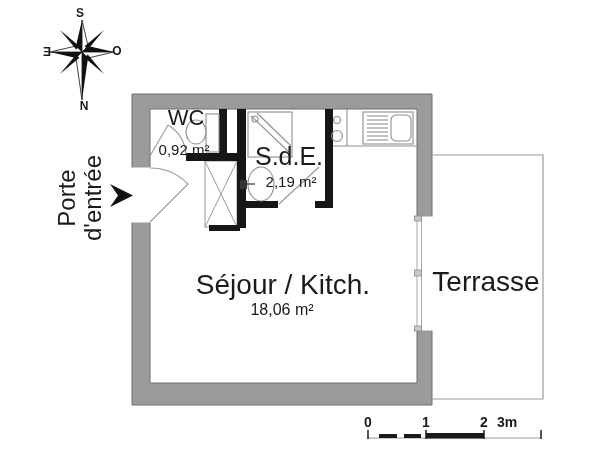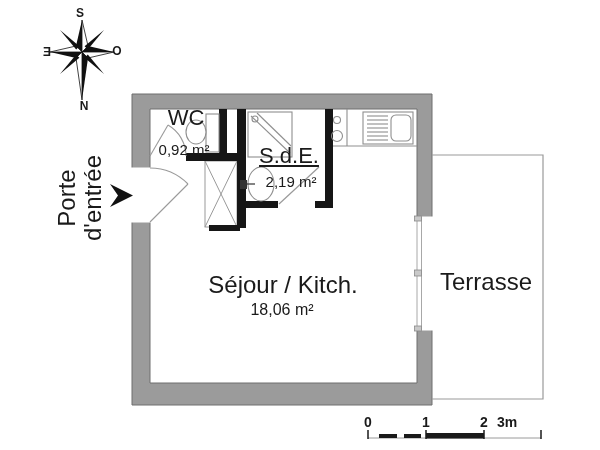--- a/index.html
+++ b/index.html
@@ -5,21 +5,21 @@
   html,body{margin:0;padding:0;background:#ffffff;}
   .stage{
     position:relative;width:600px;height:450px;background:#ffffff;overflow:hidden;
     font-family:"Liberation Sans",sans-serif;color:#1a1a1a;
   }
   .stage svg{position:absolute;left:0;top:0;}
   .lbl{
     position:absolute;transform:translate(-50%,-50%);
     white-space:nowrap;color:#1a1a1a;line-height:1;
   }
-  .room-name{font-size:24px;}
+  .room-name{font-size:28px;}
   .room-area{font-size:15px;}
   .compass-letter{font-size:12px;font-weight:bold;}
   .compass-letter.mirrored{transform:translate(-50%,-50%) scaleX(-1);}
   .scale-num{font-size:14px;font-weight:bold;}
   .entrance-lbl{
     position:absolute;left:80px;top:198px;
     transform:translate(-50%,-50%) rotate(-90deg);
     font-size:24px;line-height:26px;text-align:center;white-space:nowrap;
   }
 </style>
@@ -147,21 +147,21 @@
   <div class="lbl compass-letter mirrored" style="left:47px;top:52px;">E</div>
 
   <div class="entrance-lbl">
     <div>Porte</div>
     <div>d'entrée</div>
   </div>
 
   <div class="lbl room-name" style="left:186px;top:118px;font-size:22px;">WC</div>
   <div class="lbl room-area" style="left:184px;top:149px;text-align:right;">0,92 m²</div>
 
-  <div class="lbl room-name" style="left:289px;top:156px;font-size:22px;text-decoration:underline;">S.d.E.</div>
+  <div class="lbl room-name" style="left:289px;top:156px;font-size:25px;">S.d.E.</div>
   <div class="lbl room-area" style="left:291px;top:181px;">2,19 m²</div>
 
   <div class="lbl room-name" style="left:283px;top:285px;">Séjour / Kitch.</div>
   <div class="lbl room-area" style="left:282px;top:310px;font-size:16px;">18,06 m²</div>
 
   <div class="lbl room-name" style="left:486px;top:282px;">Terrasse</div>
 
   <div class="lbl scale-num" style="left:368px;top:422px;">0</div>
   <div class="lbl scale-num" style="left:426px;top:422px;">1</div>
   <div class="lbl scale-num" style="left:484px;top:422px;">2</div>

